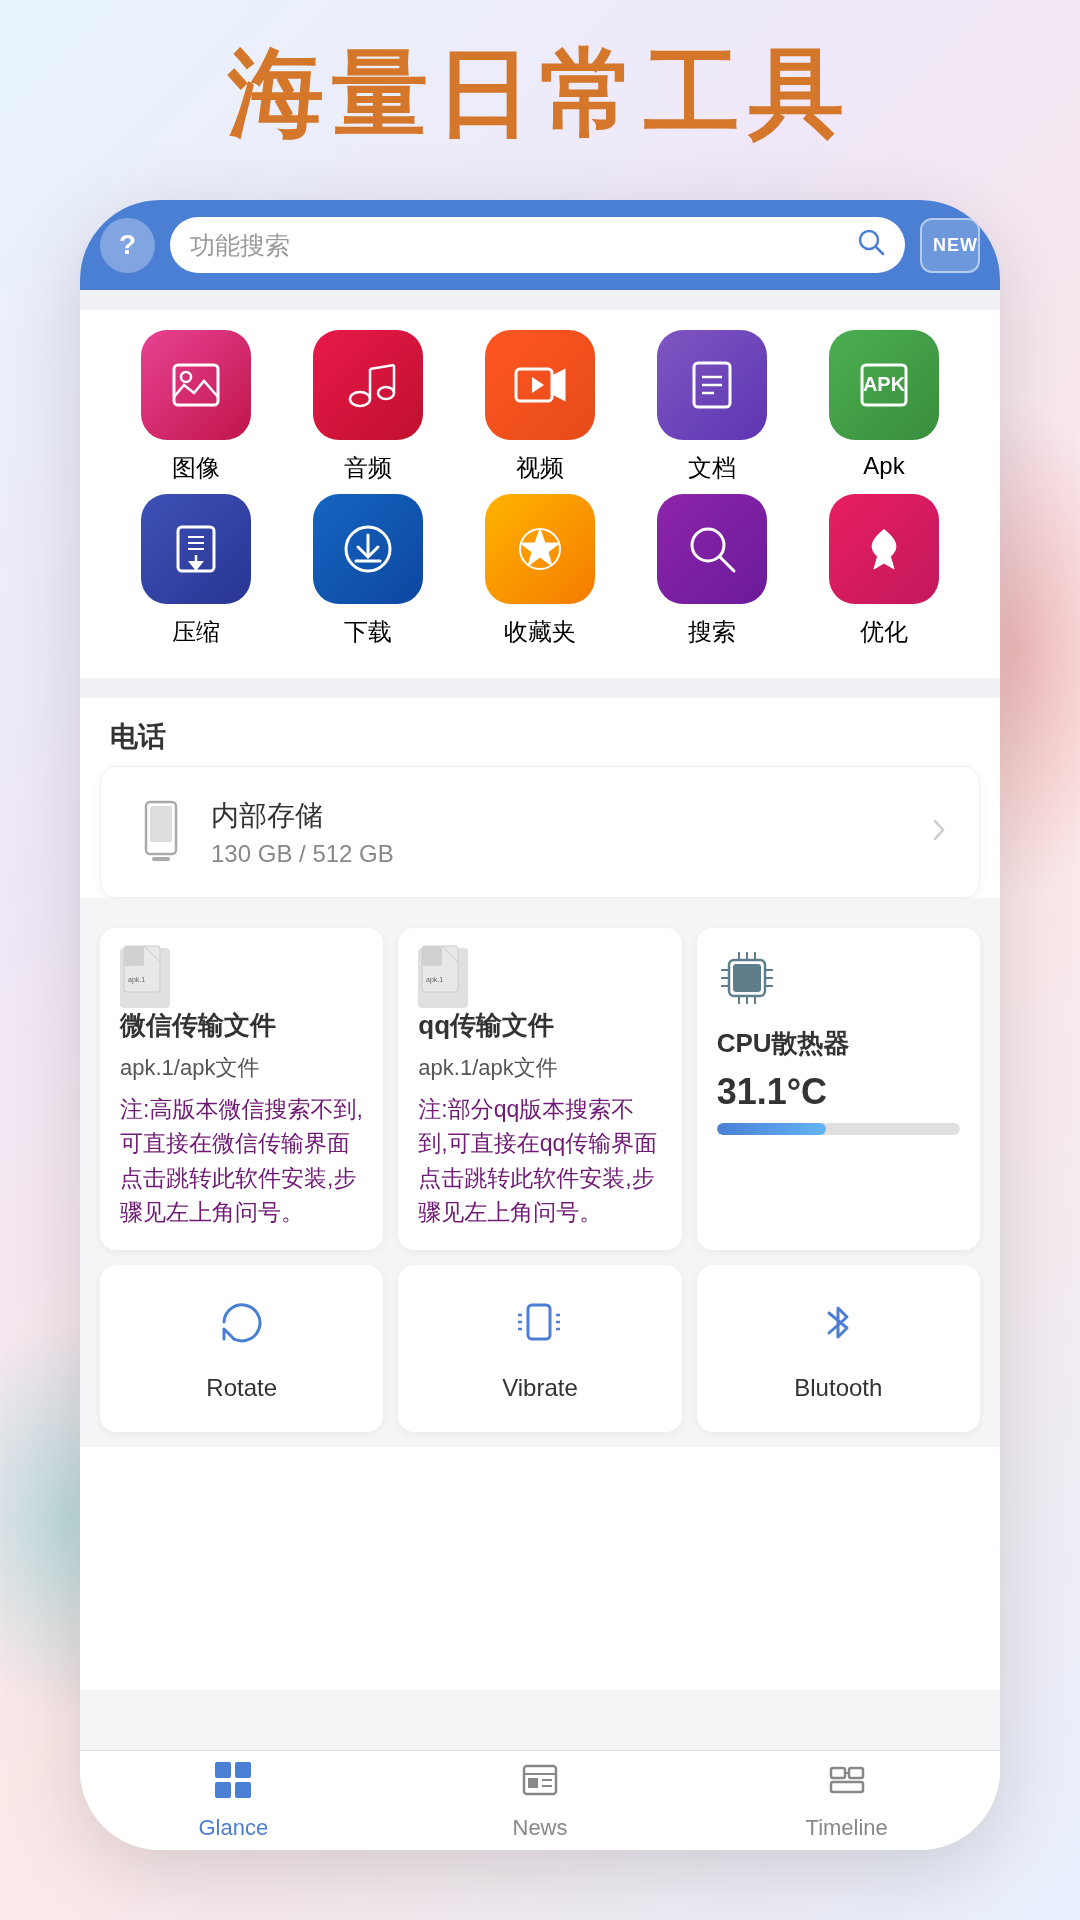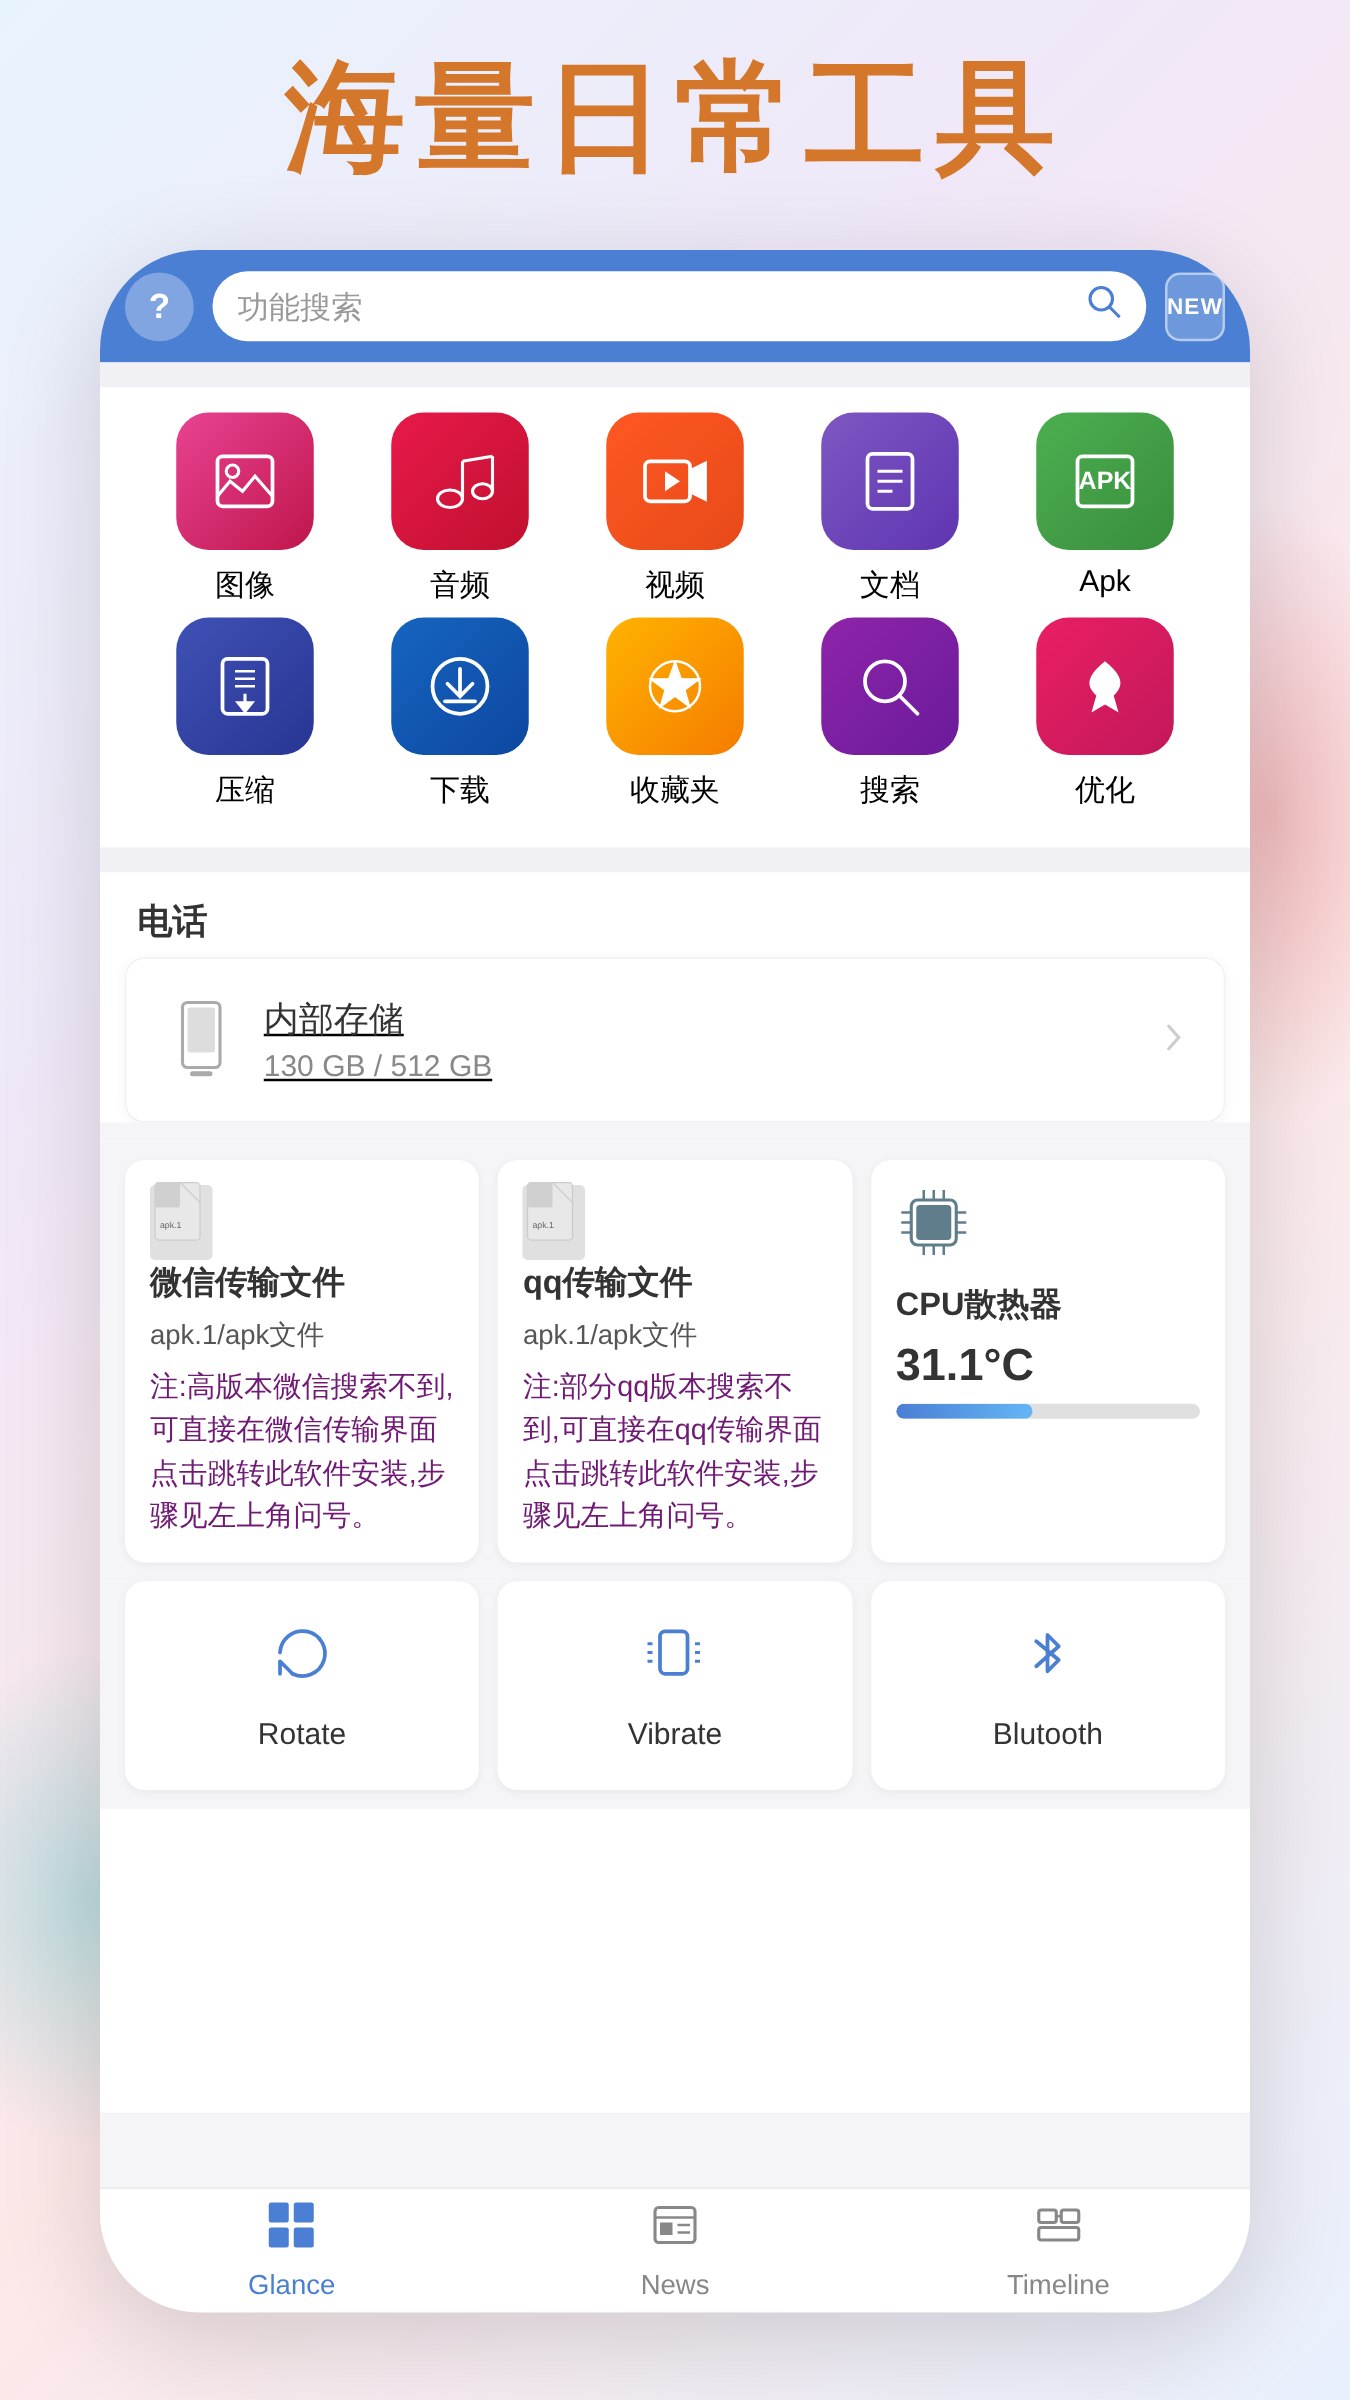--- a/index.html
+++ b/index.html
@@ -131,27 +131,27 @@
     .search-placeholder {
       color: #999;
       font-size: 25px;
       flex: 1;
     }
     .search-icon-btn {
       color: #4a7fd4;
       font-size: 30px;
     }
     .new-badge {
-      width: 48px;
+      width: 60px;
       height: 55px;
       background: rgba(255,255,255,0.2);
       border-radius: 12px;
       display: flex;
       align-items: center;
-      justify-content: center;
+      justify-content: flex-end;
       border: 2px solid rgba(255,255,255,0.5);
       flex-shrink: 0;
     }
     .new-badge-text {
       color: white;
       font-size: 18px;
       font-weight: 700;
       letter-spacing: 1px;
     }
 
@@ -229,21 +229,20 @@
     .storage-card {
       background: white;
       margin: 0 20px 0;
       border-radius: 16px;
       padding: 25px 30px;
       display: flex;
       align-items: center;
       gap: 20px;
       box-shadow: 0 2px 10px rgba(0,0,0,0.05);
       border: 1px solid #f0f0f0;
-      text-decoration: underline;
     }
     .storage-icon {
       width: 60px;
       height: 80px;
       display: flex;
       align-items: center;
       justify-content: center;
     }
     .storage-info {
       flex: 1;

